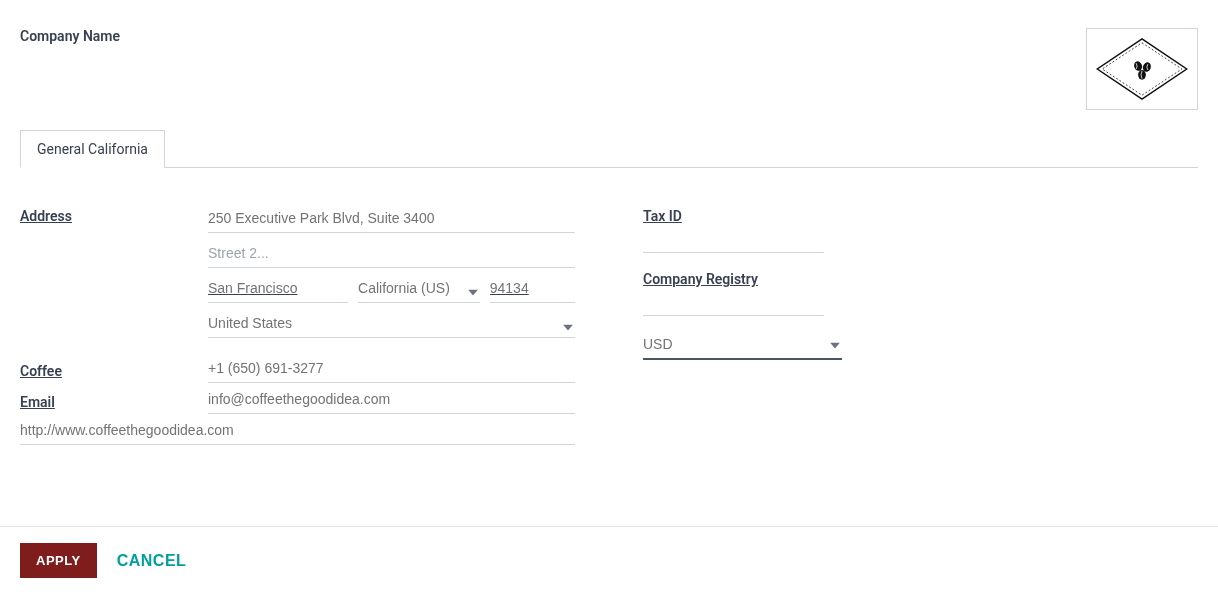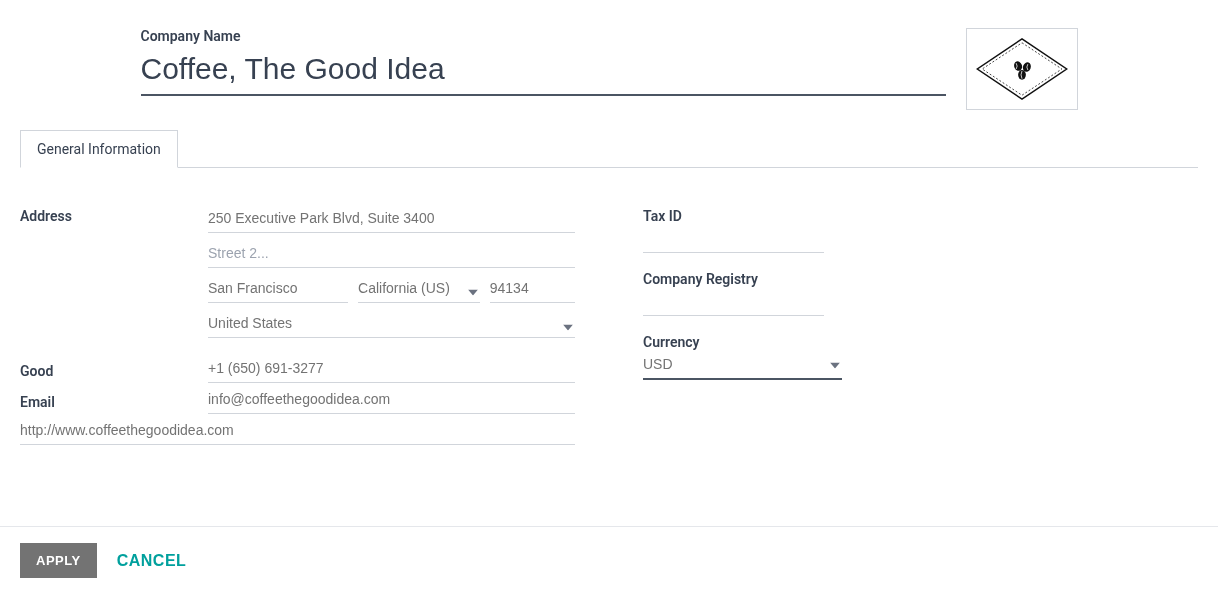--- a/index.html
+++ b/index.html
@@ -13,21 +13,21 @@
       color: #374151;
       width: 1218px;
       height: 594px;
       position: relative;
     }
     .container {
       padding: 28px 20px 0 20px;
     }
     .header-row {
       display: flex;
-      justify-content: center;
+      justify-content: space-between;
       align-items: flex-start;
     }
     .title-block {
       flex: 1;
       max-width: 805px;
     }
     .field-label-top {
       font-size: 14px;
       font-weight: 600;
       color: #374151;
@@ -65,20 +65,21 @@
       background: #fff;
       border: 1px solid #d1d5db;
       border-bottom: 1px solid #fff;
       margin-bottom: -1px;
       cursor: pointer;
     }
     .form-area {
       display: flex;
       padding-top: 36px;
       gap: 68px;
+      text-decoration: underline;
     }
     .col {
       flex: 1;
       max-width: 560px;
     }
     .field-row {
       display: flex;
       margin-bottom: 10px;
       align-items: flex-start;
     }
@@ -146,21 +147,21 @@
       bottom: 0;
       left: 0;
       right: 0;
       border-top: 1px solid #e5e7eb;
       padding: 16px 20px;
       display: flex;
       align-items: center;
       gap: 20px;
     }
     .btn-apply {
-      background: #737373;
+      background: #7f1d1d;
       color: #fff;
       border: none;
       padding: 10px 16px;
       font-size: 13px;
       font-weight: 600;
       letter-spacing: 0.5px;
       cursor: pointer;
       text-transform: uppercase;
     }
     .btn-cancel {
@@ -174,38 +175,37 @@
       text-transform: uppercase;
     }
   </style>
 </head>
 <body>
 
 <div class="container">
   <div class="header-row">
     <div class="title-block">
       <div class="field-label-top">Company Name</div>
-      <input type="text" class="company-name-input" value="Coffee, The Good Idea" style="">
     </div>
     <div class="logo-box">
       <svg width="100" height="68" viewBox="0 0 100 70">
         <polygon points="50,4 96,35 50,66 4,35" fill="#fff" stroke="#111" stroke-width="1.5"></polygon>
         <polygon points="50,8 91,35 50,62 9,35" fill="none" stroke="#111" stroke-width="0.8" stroke-dasharray="2,2"></polygon>
         <ellipse cx="46" cy="32" rx="4" ry="5" fill="#111" transform="rotate(-20 46 32)"></ellipse>
         <ellipse cx="55" cy="33" rx="4" ry="5" fill="#111" transform="rotate(20 55 33)"></ellipse>
         <ellipse cx="50" cy="41" rx="4" ry="5" fill="#111"></ellipse>
         <path d="M 44 29 Q 46 32 44 35" stroke="#fff" stroke-width="0.8" fill="none"></path>
         <path d="M 56 30 Q 54 33 56 36" stroke="#fff" stroke-width="0.8" fill="none"></path>
         <path d="M 50 37 Q 48 41 50 45" stroke="#fff" stroke-width="0.8" fill="none"></path>
       </svg>
     </div>
   </div>
 
   <div class="tabs-row">
-    <div class="tab">General Information</div>
+    <div class="tab">General California</div>
   </div>
 
   <div class="form-area">
     <div class="col">
       <div class="field-row">
         <div class="label-cell">Address</div>
         <div class="input-cell address-block">
           <input type="text" class="text-input" value="250 Executive Park Blvd, Suite 3400" style="">
           <input type="text" class="text-input" placeholder="Street 2..." style="">
           <div class="city-state-zip">
@@ -224,21 +224,21 @@
             <input type="text" class="text-input" style="padding-right: 18px;" value="United States">
             <span class="select-caret">
               <svg width="10" height="6" viewBox="0 0 10 6">
                   <path d="M0 0 L5 6 L10 0 Z" fill="#6b7280"></path>
                 </svg>
             </span>
           </div>
         </div>
       </div>
       <div class="field-row-tight">
-        <div class="label-cell">Good</div>
+        <div class="label-cell">Coffee</div>
         <div class="input-cell">
           <input type="text" class="text-input" value="+1 (650) 691-3277" style="">
         </div>
       </div>
       <div class="field-row-tight">
         <div class="label-cell">Email</div>
         <div class="input-cell">
           <input type="text" class="text-input" value="info@coffeethegoodidea.com" style="">
         </div>
       </div>
@@ -256,21 +256,20 @@
           <input type="text" class="text-input" value="" style="">
         </div>
       </div>
       <div class="field-row">
         <div class="label-cell">Company Registry</div>
         <div class="input-cell">
           <input type="text" class="text-input" value="" style="">
         </div>
       </div>
       <div class="field-row">
-        <div class="label-cell">Currency</div>
         <div class="input-cell select-wrap">
           <input type="text" class="text-input currency-input" style="padding-right: 18px;" value="USD">
           <span class="select-caret">
             <svg width="10" height="6" viewBox="0 0 10 6">
                 <path d="M0 0 L5 6 L10 0 Z" fill="#6b7280"></path>
               </svg>
           </span>
         </div>
       </div>
     </div>

